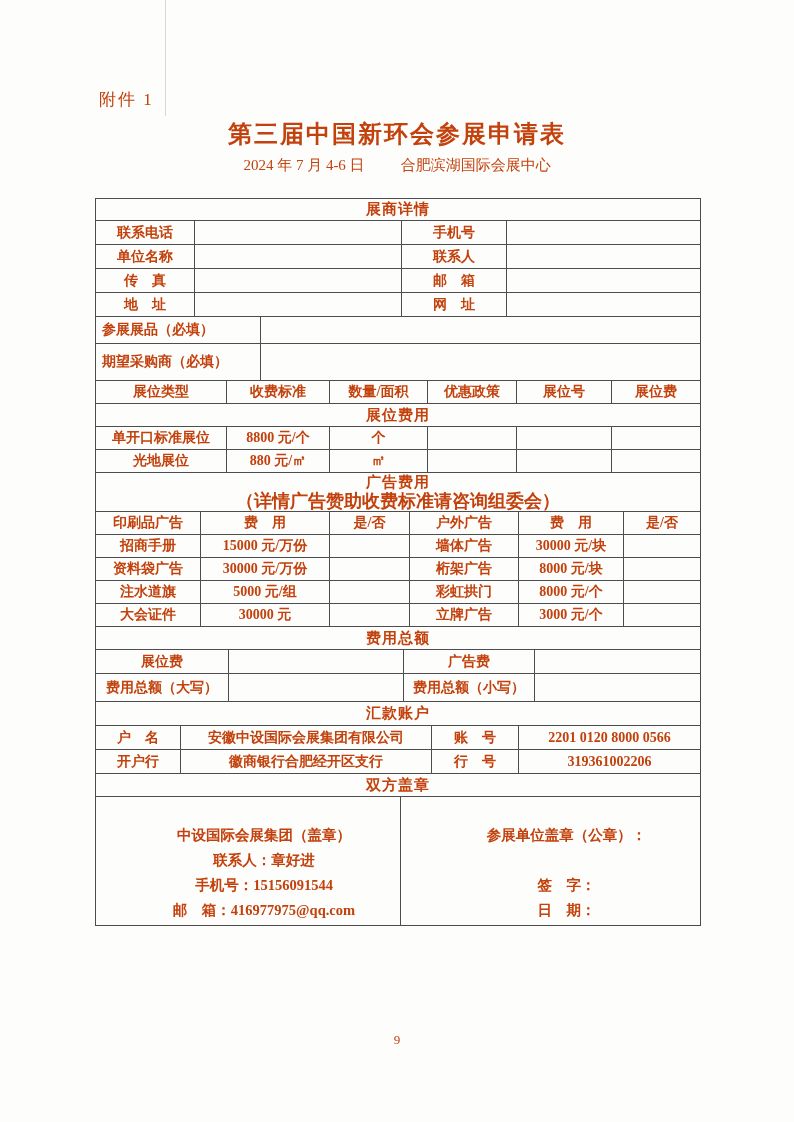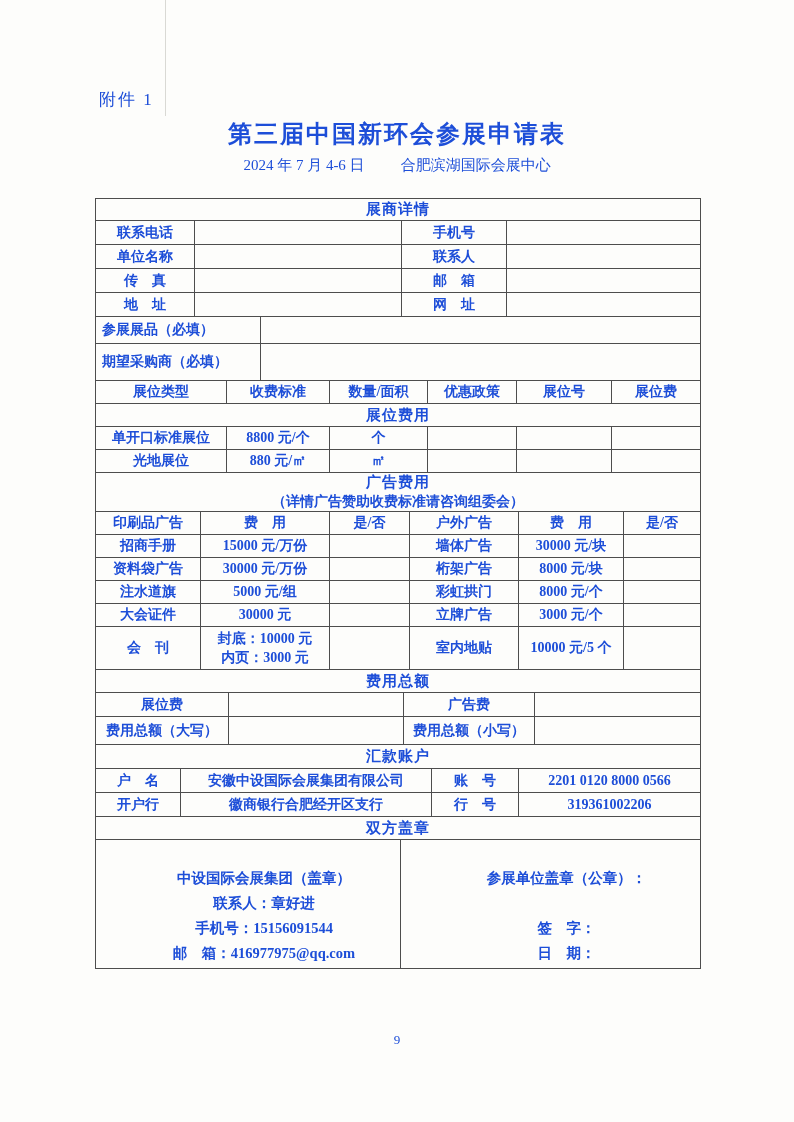--- a/index.html
+++ b/index.html
@@ -2,21 +2,21 @@
 <html><head>
 <meta charset="utf-8">
 <style>
   html,body { margin:0; padding:0; background:#e8e8e8; }
   .page {
     position:relative;
     width:794px; height:1122px;
     margin:0 auto;
     background:#fdfdfb;
     font-family:"Liberation Serif","DejaVu Serif",serif;
-    color:#1d4ed8;
+    color:#c2410c;
     overflow:hidden;
   }
   .scan-artifact {
     position:absolute; left:165px; top:0; width:1px; height:116px;
     background:#d9d9d4;
   }
   .attachment {
     position:absolute; left:99px; top:88px;
     font-size:17px; letter-spacing:2px;
   }
@@ -46,21 +46,21 @@
   tr.h22 td { height:22px; }
   tr.h23 td { height:23px; }
   tr.h26 td { height:26px; }
   tr.h27 td { height:27px; }
   tr.h36 td { height:36px; }
   tr.h38 td { height:38px; }
   tr.h42 td { height:42px; }
   td.sec-hdr { font-size:15px; letter-spacing:1px; }
   td.ta-l { text-align:left; padding-left:6px;margin-left:20px; }
   .two-line { line-height:19px; }
-  .sub-line { font-size:14px; letter-spacing:0; }
+  .sub-line { font-size:18px; letter-spacing:0; }
 
   td.seal-cell { vertical-align:top; text-align:center; padding:0; height:128px; }
   .seal-inner { padding:26px 0 0 32px; line-height:25px; font-size:14.5px; }
   .seal-sign { margin-top:25px; }
 
   .page-number {
     position:absolute; top:1032px; left:0; width:100%;
     text-align:center; font-size:13px;
   }
 </style>
@@ -220,31 +220,20 @@
         <td>彩虹拱门</td>
         <td>8000 元/个</td>
         <td></td>
       </tr>
       <tr class="h22">
         <td>大会证件</td>
         <td>30000 元</td>
         <td></td>
         <td>立牌广告</td>
         <td>3000 元/个</td>
-        <td></td>
-      </tr>
-      <tr class="h42">
-        <td>会　刊</td>
-        <td class="two-line">
-          <div>封底：10000 元</div>
-          <div>内页：3000 元</div>
-        </td>
-        <td></td>
-        <td>室内地贴</td>
-        <td>10000 元/5 个</td>
         <td></td>
       </tr>
     </tbody>
       </table>
 
     <table>
       <colgroup>
           <col style="width:133px">
           <col style="width:175px">
           <col style="width:131px">

